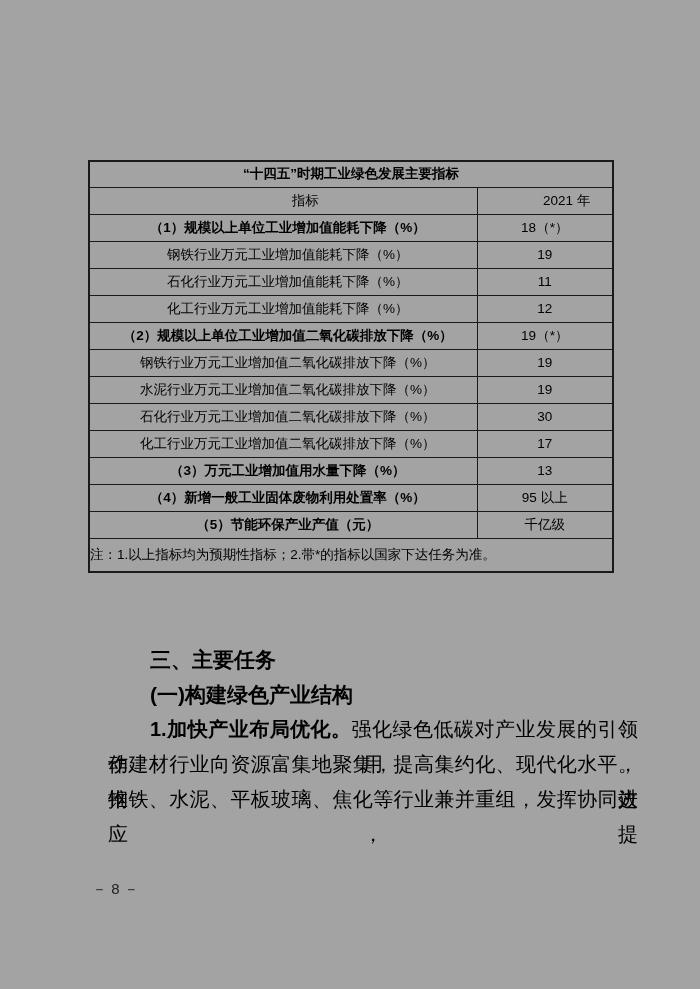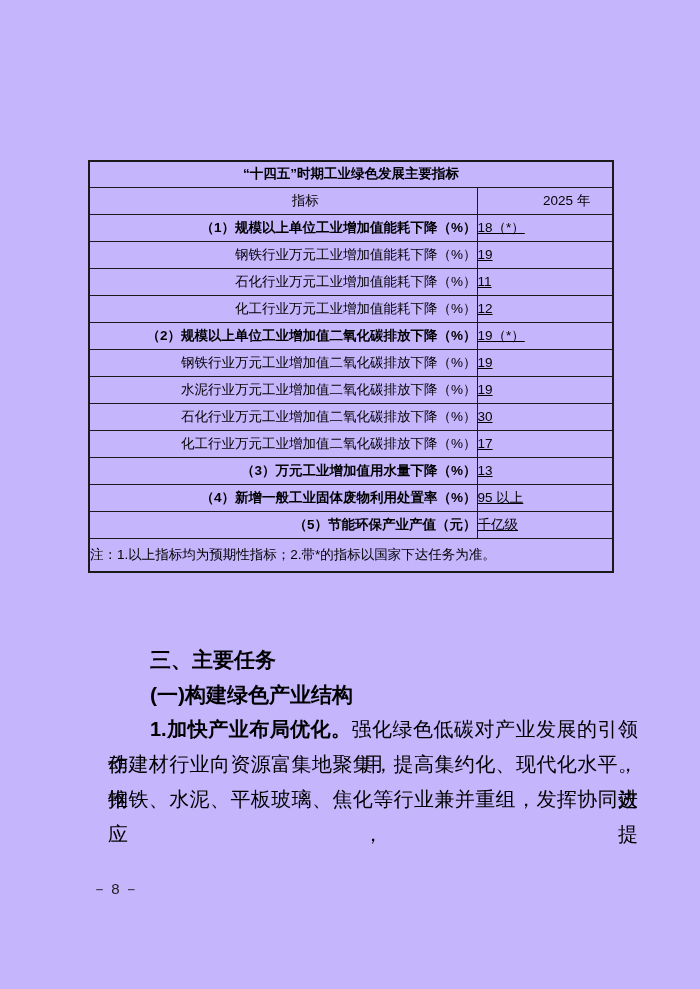--- a/index.html
+++ b/index.html
@@ -1,21 +1,21 @@
 <!DOCTYPE html>
 <html><head>
 <meta charset="utf-8">
 <style>
   * { margin: 0; padding: 0; box-sizing: border-box; }
   html, body { background: #ffffff; }
   .page {
     position: relative;
     width: 700px;
     height: 989px;
-    background: #c4b5fd;
+    background: #a3a3a3;
     color: #000000;
     font-family: "Liberation Sans", sans-serif;
     overflow: hidden;
   }
   
   table.indicators {
     position: absolute;
     left: 88px;
     top: 160px;
     width: 524px;
@@ -36,25 +36,25 @@
   }
   td.col-head {
     height: 27px;
     text-align: center;
     font-weight: normal;
     padding-left: 44px;
   }
   td.label {
     height: 27px;
     padding-left: 9px;
-    text-align: right;
+    text-align: center;
     margin-top: 20px;
   }
   td.value {
-    text-decoration: underline;
+    text-align: center;
   }
   tr.bold-row td.label { font-weight: bold; }
   td.note {
     height: 34px;
     font-size: 13px;
     font-weight: normal;
   }
   
   .doc-body {
     position: absolute;
@@ -97,21 +97,21 @@
     <colgroup>
       <col style="width: 388px;">
       <col style="width: 136px;">
     </colgroup>
     <tbody>
       <tr>
         <td colspan="2" class="tbl-title">“十四五”时期工业绿色发展主要指标</td>
       </tr>
       <tr>
         <td class="col-head">指标</td>
-        <td class="col-head">2025 年</td>
+        <td class="col-head">2021 年</td>
       </tr>
       <tr class="bold-row">
         <td class="label">（1）规模以上单位工业增加值能耗下降（%）</td>
         <td class="value">18（*）</td>
       </tr>
       <tr>
         <td class="label">钢铁行业万元工业增加值能耗下降（%）</td>
         <td class="value">19</td>
       </tr>
       <tr>

